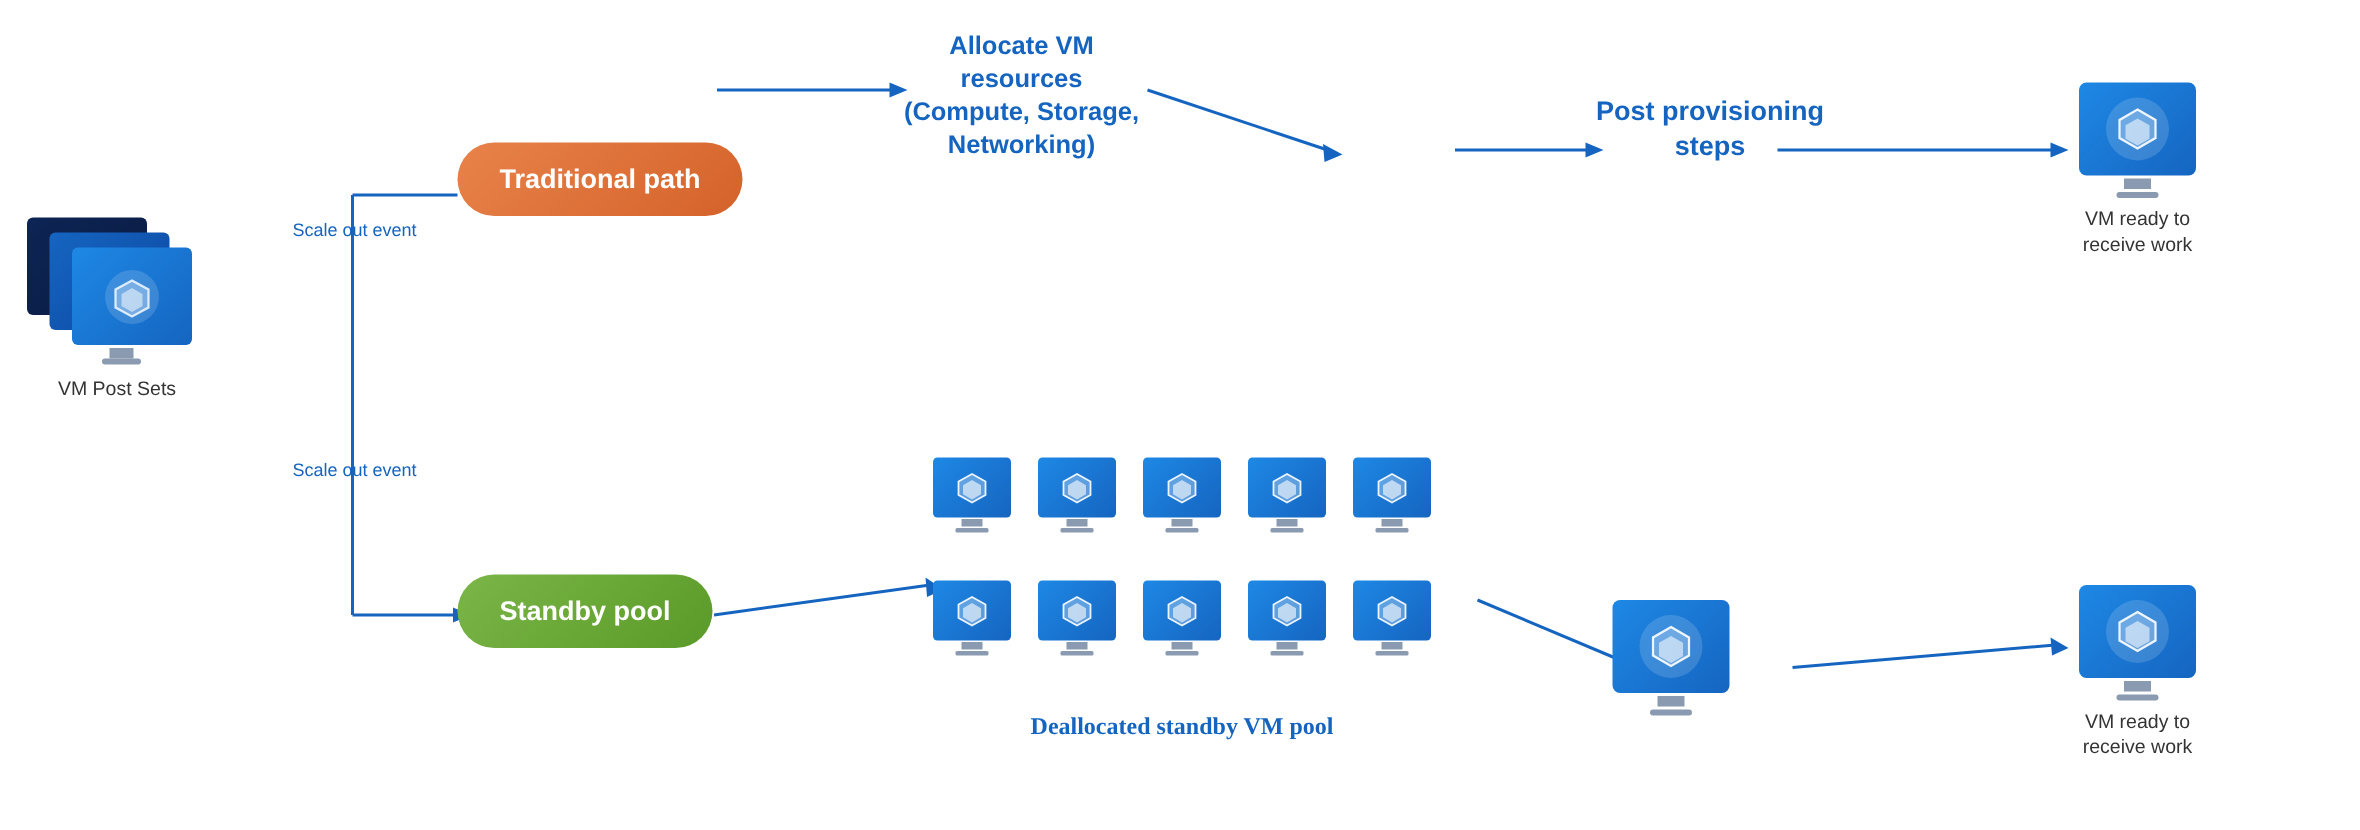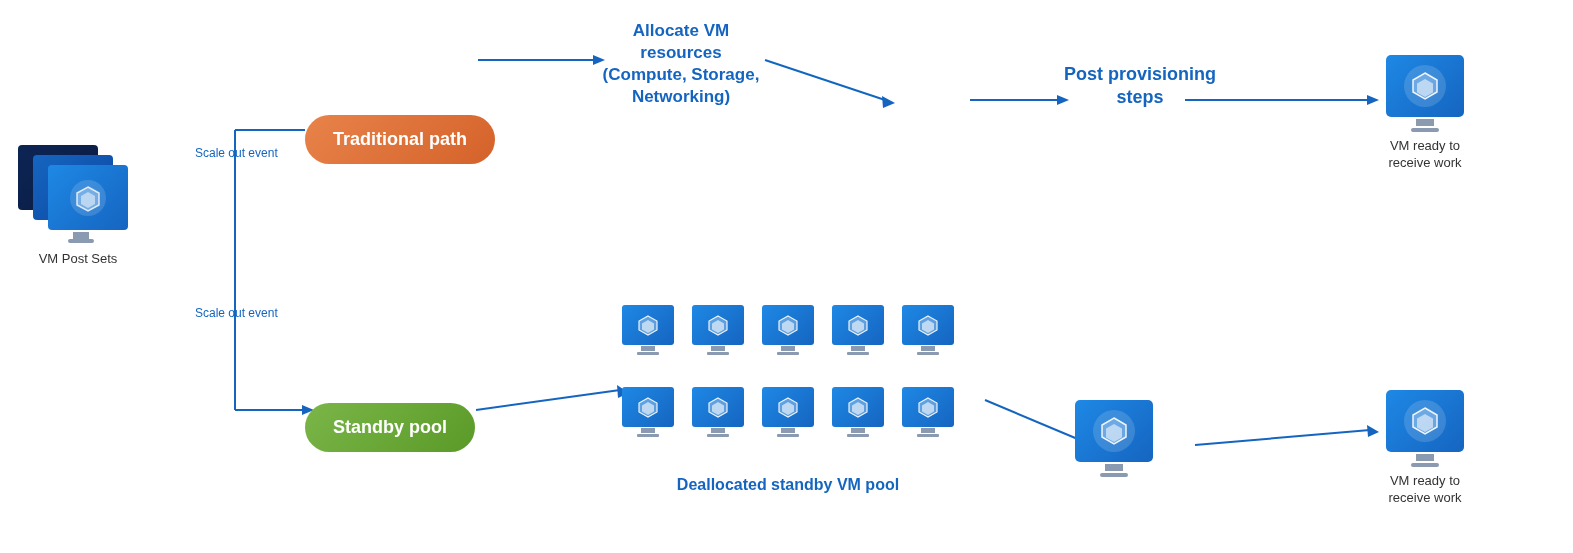--- a/index.html
+++ b/index.html
@@ -54,21 +54,20 @@
 
     
     .pill {
       border-radius: 50px;
       padding: 14px 28px;
       font-size: 18px;
       font-weight: 600;
       color: white;
       text-align: center;
       min-width: 160px;
-      margin-top: 20px;
     }
 
     .pill-orange {
       background: linear-gradient(135deg, #e8834a, #d4622a);
     }
 
     .pill-green {
       background: linear-gradient(135deg, #7ab648, #5a9a28);
     }
 
@@ -218,21 +217,21 @@
       <div style="width:28px; height:4px; background:#8a9ab0; border-radius:2px;"></div>
       <div class="label" style="margin-top:4px;">VM ready to
 receive work</div>
     </div>
   </div>
 
   <div class="pos" style="left:305px; top:383px;">
     <div class="pill pill-green">Standby pool</div>
   </div>
 
-  <div class="pos" style="left:615px; top:305px;">
+  <div class="pos" style="left:615px; top:305px;font-family:Liberation Serif, serif;">
     <div style="display:grid; grid-template-columns: repeat(5, 66px); grid-template-rows: repeat(2, 78px); gap:4px;">
 
       <div class="small-vm">
         <div class="small-monitor">
             <svg width="22" height="22" viewBox="0 0 22 22" fill="none">
               <polygon points="11,2 20,7 20,16 11,21 2,16 2,7" fill="rgba(255,255,255,0.3)" stroke="rgba(255,255,255,0.9)" stroke-width="1.2"></polygon>
               <polygon points="11,6 17,9.5 17,15.5 11,19 5,15.5 5,9.5" fill="rgba(255,255,255,0.6)"></polygon>
             </svg>
           </div>
         <div class="small-stand"></div>

